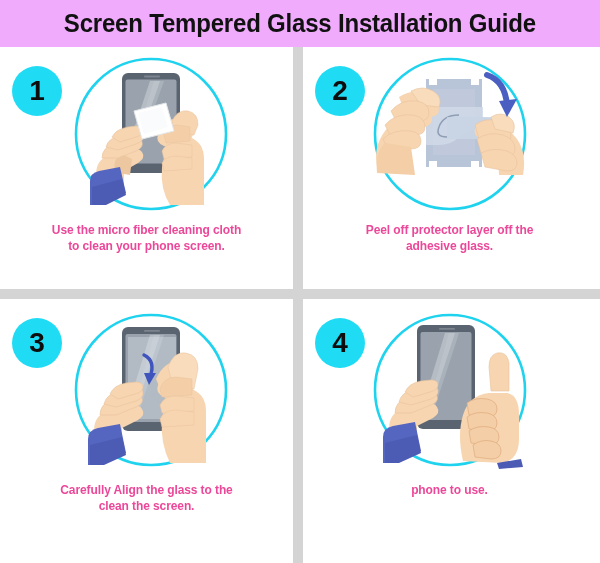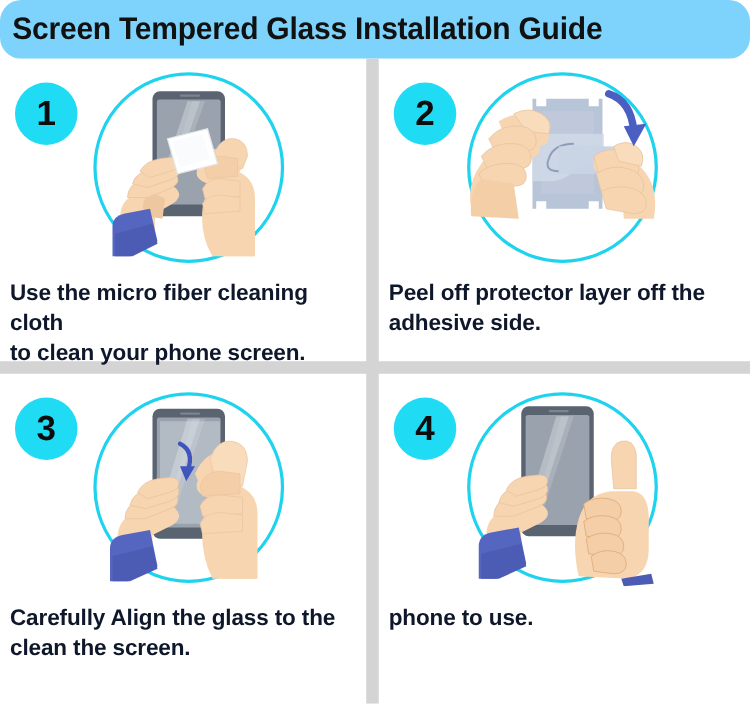--- a/index.html
+++ b/index.html
@@ -15,24 +15,24 @@
     position: relative;
   }
 
   
   .header-bar {
     position: absolute;
     left: 0;
     top: 0;
     width: 600px;
     height: 47px;
-    background: #7dd3fc;
+    background: #f0abfc;
     display: flex;
     align-items: center;
-    border-radius: 17px;
+    justify-content: center;
   }
   .header-title {
     font-size: 25px;
     font-weight: bold;
     color: #111111;
     letter-spacing: -0.2px;
     font-family: "Liberation Sans Narrow", "Liberation Sans", sans-serif;
     transform: scaleX(0.96);
     white-space: nowrap;
   }
@@ -106,24 +106,25 @@
   .panel-3 .illus { top: 12px; }
   .panel-4 .illus { left: 68px; top: 12px; }
 
   .illus svg { display: block; width: 100%; height: 100%; }
 
   
   .caption {
     position: absolute;
     left: 8px;
     width: 277px;
-    font-size: 18px;
+    text-align: center;
+    font-size: 12px;
     font-weight: bold;
     line-height: 1.33;
-    color: #0f172a;
+    color: #ec4899;
     font-family: "Liberation Sans Narrow", "Liberation Sans", sans-serif;
     letter-spacing: -0.1px;
   }
   .panel-1 .caption { top: 176px; }
   .panel-2 .caption { top: 176px; }
   .panel-3 .caption { top: 184px; }
   .panel-4 .caption { top: 184px; }
   .caption span { display: block; }
 </style>
 </head>
@@ -236,21 +237,21 @@
 
         <g>
           <path d="M116,20 Q134,26 136,50" fill="none" stroke="#4a5fc1" stroke-width="6" stroke-linecap="round"></path>
           <polygon points="128,46 146,44 136,62" fill="#4a5fc1"></polygon>
         </g>
       </svg>
     </div>
 
     <div class="caption">
       <span>Peel off protector layer off the</span>
-      <span>adhesive side.</span>
+      <span>adhesive glass.</span>
     </div>
   </div>
 
   <div class="panel panel-3">
 
     <div class="step-badge">
       <span class="step-badge-num">3</span>
     </div>
 
     <div class="illus">

